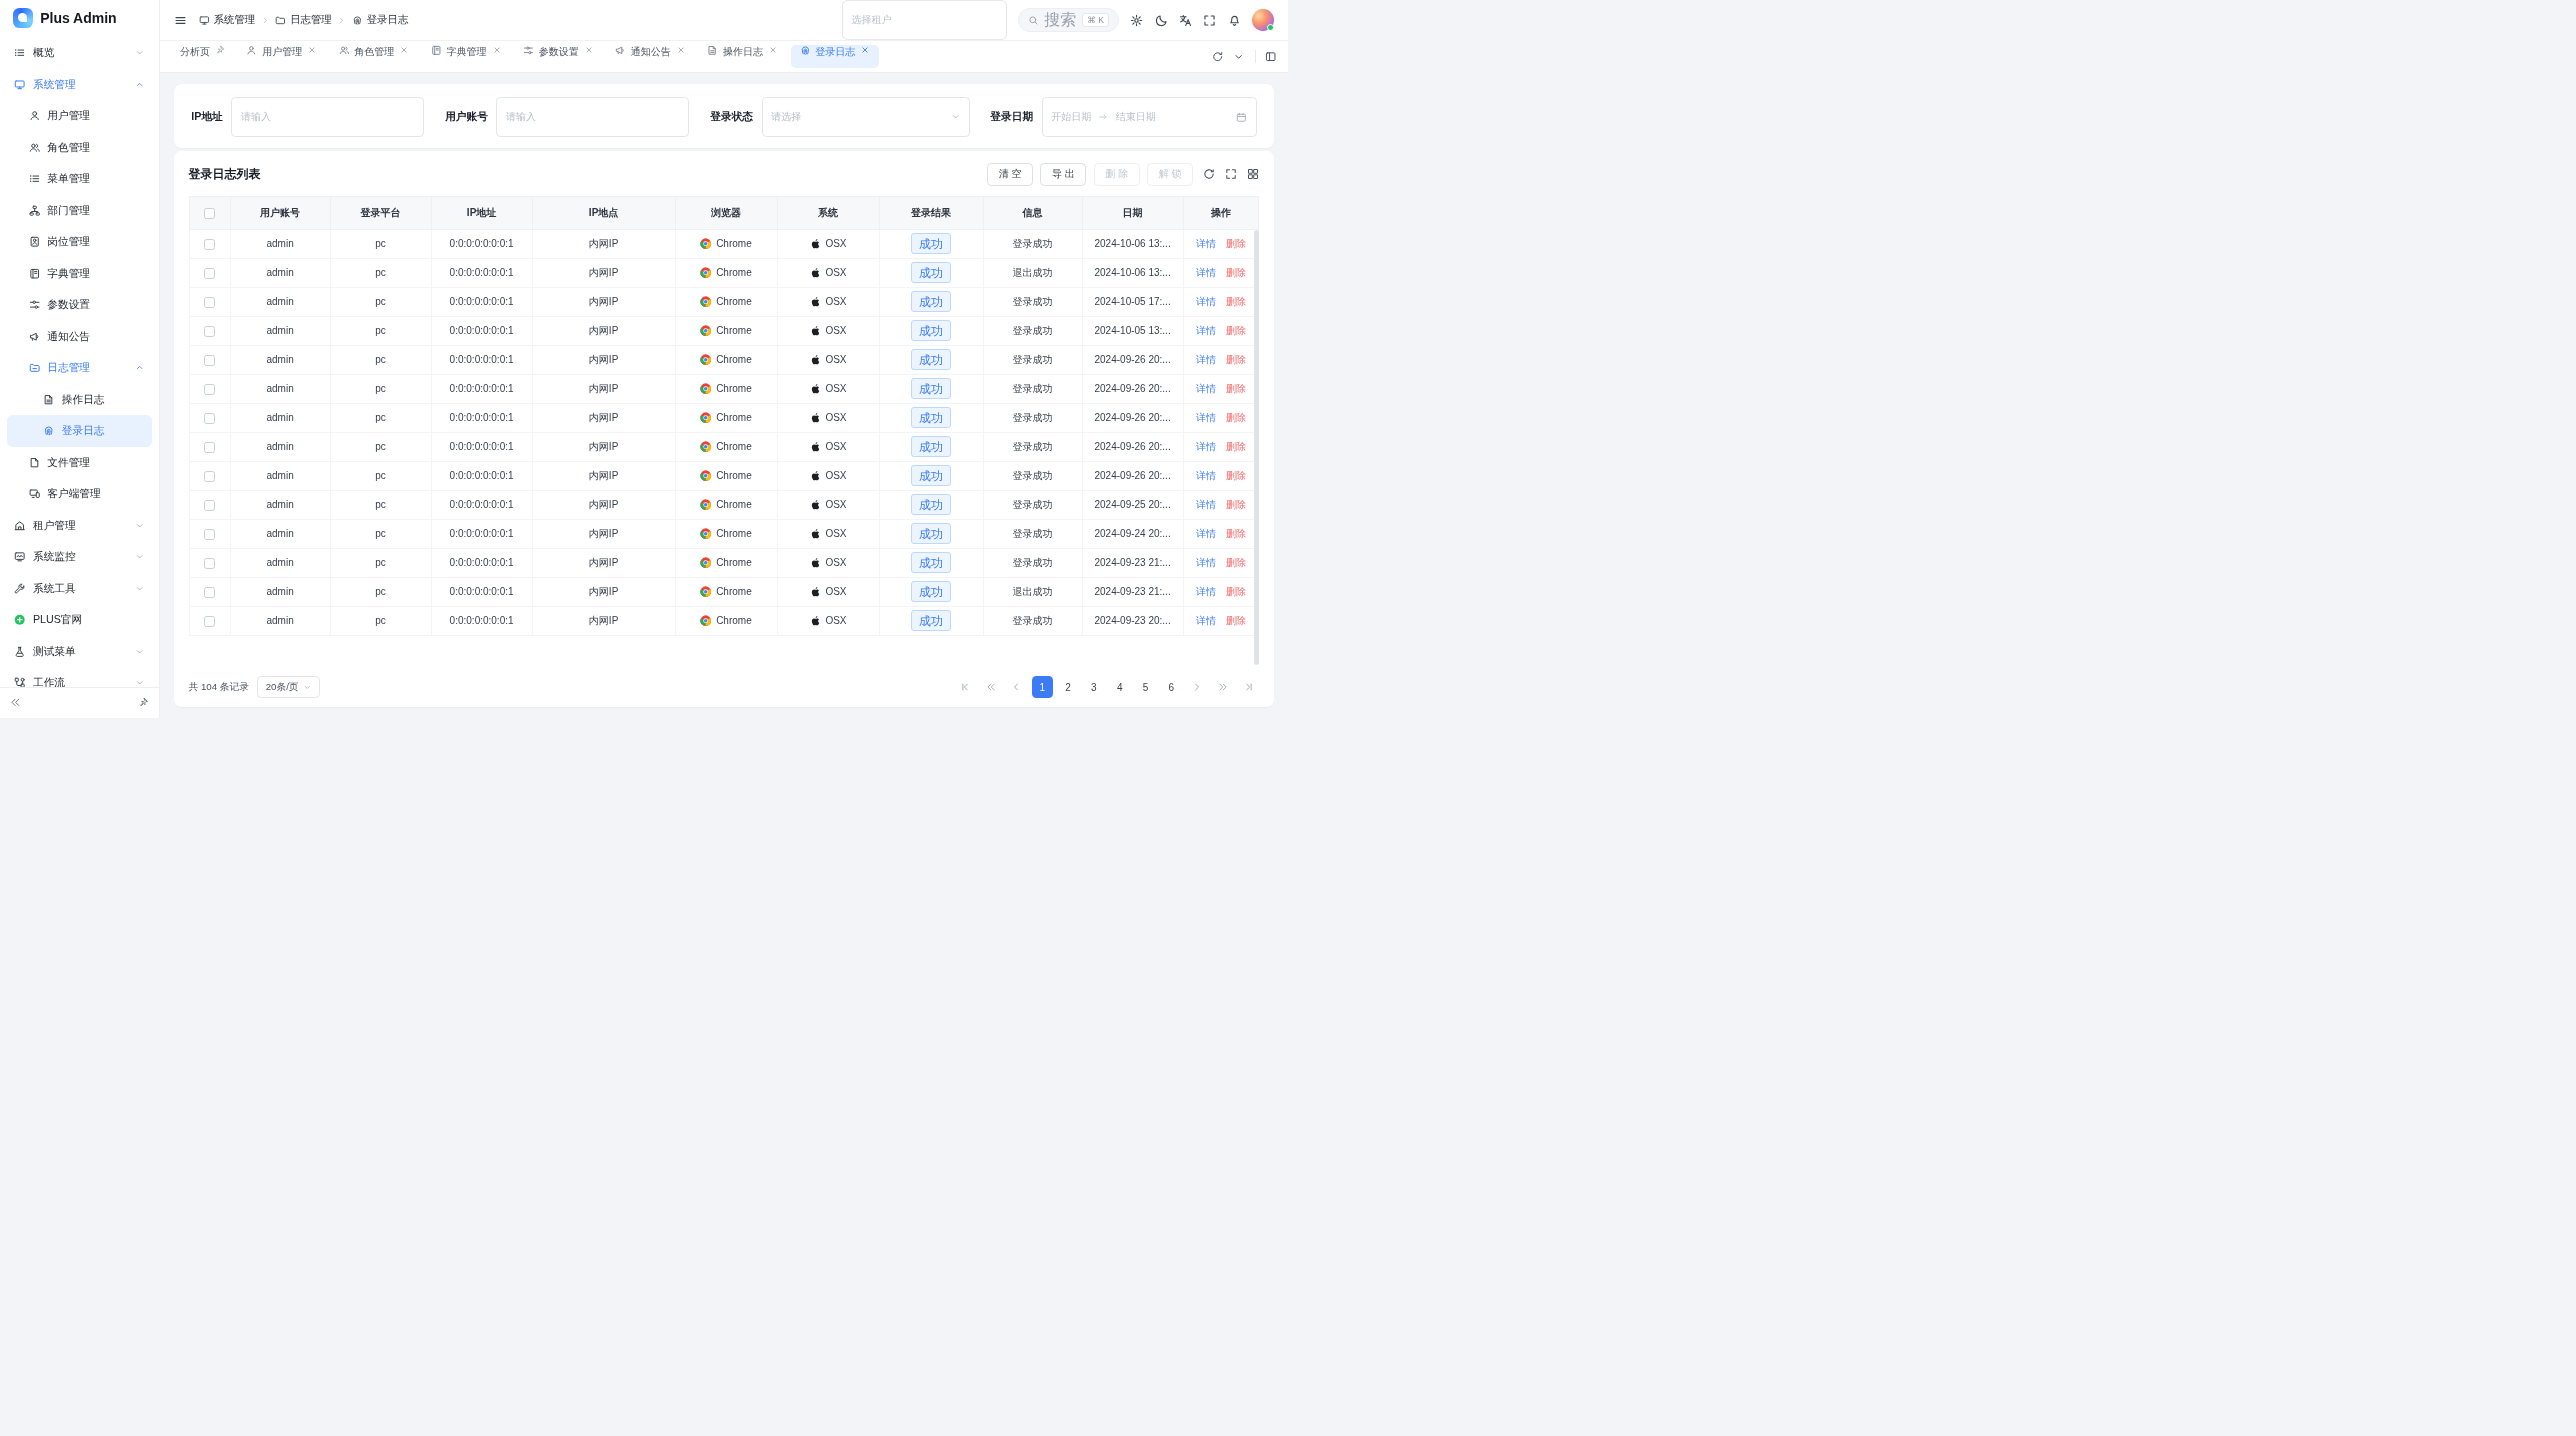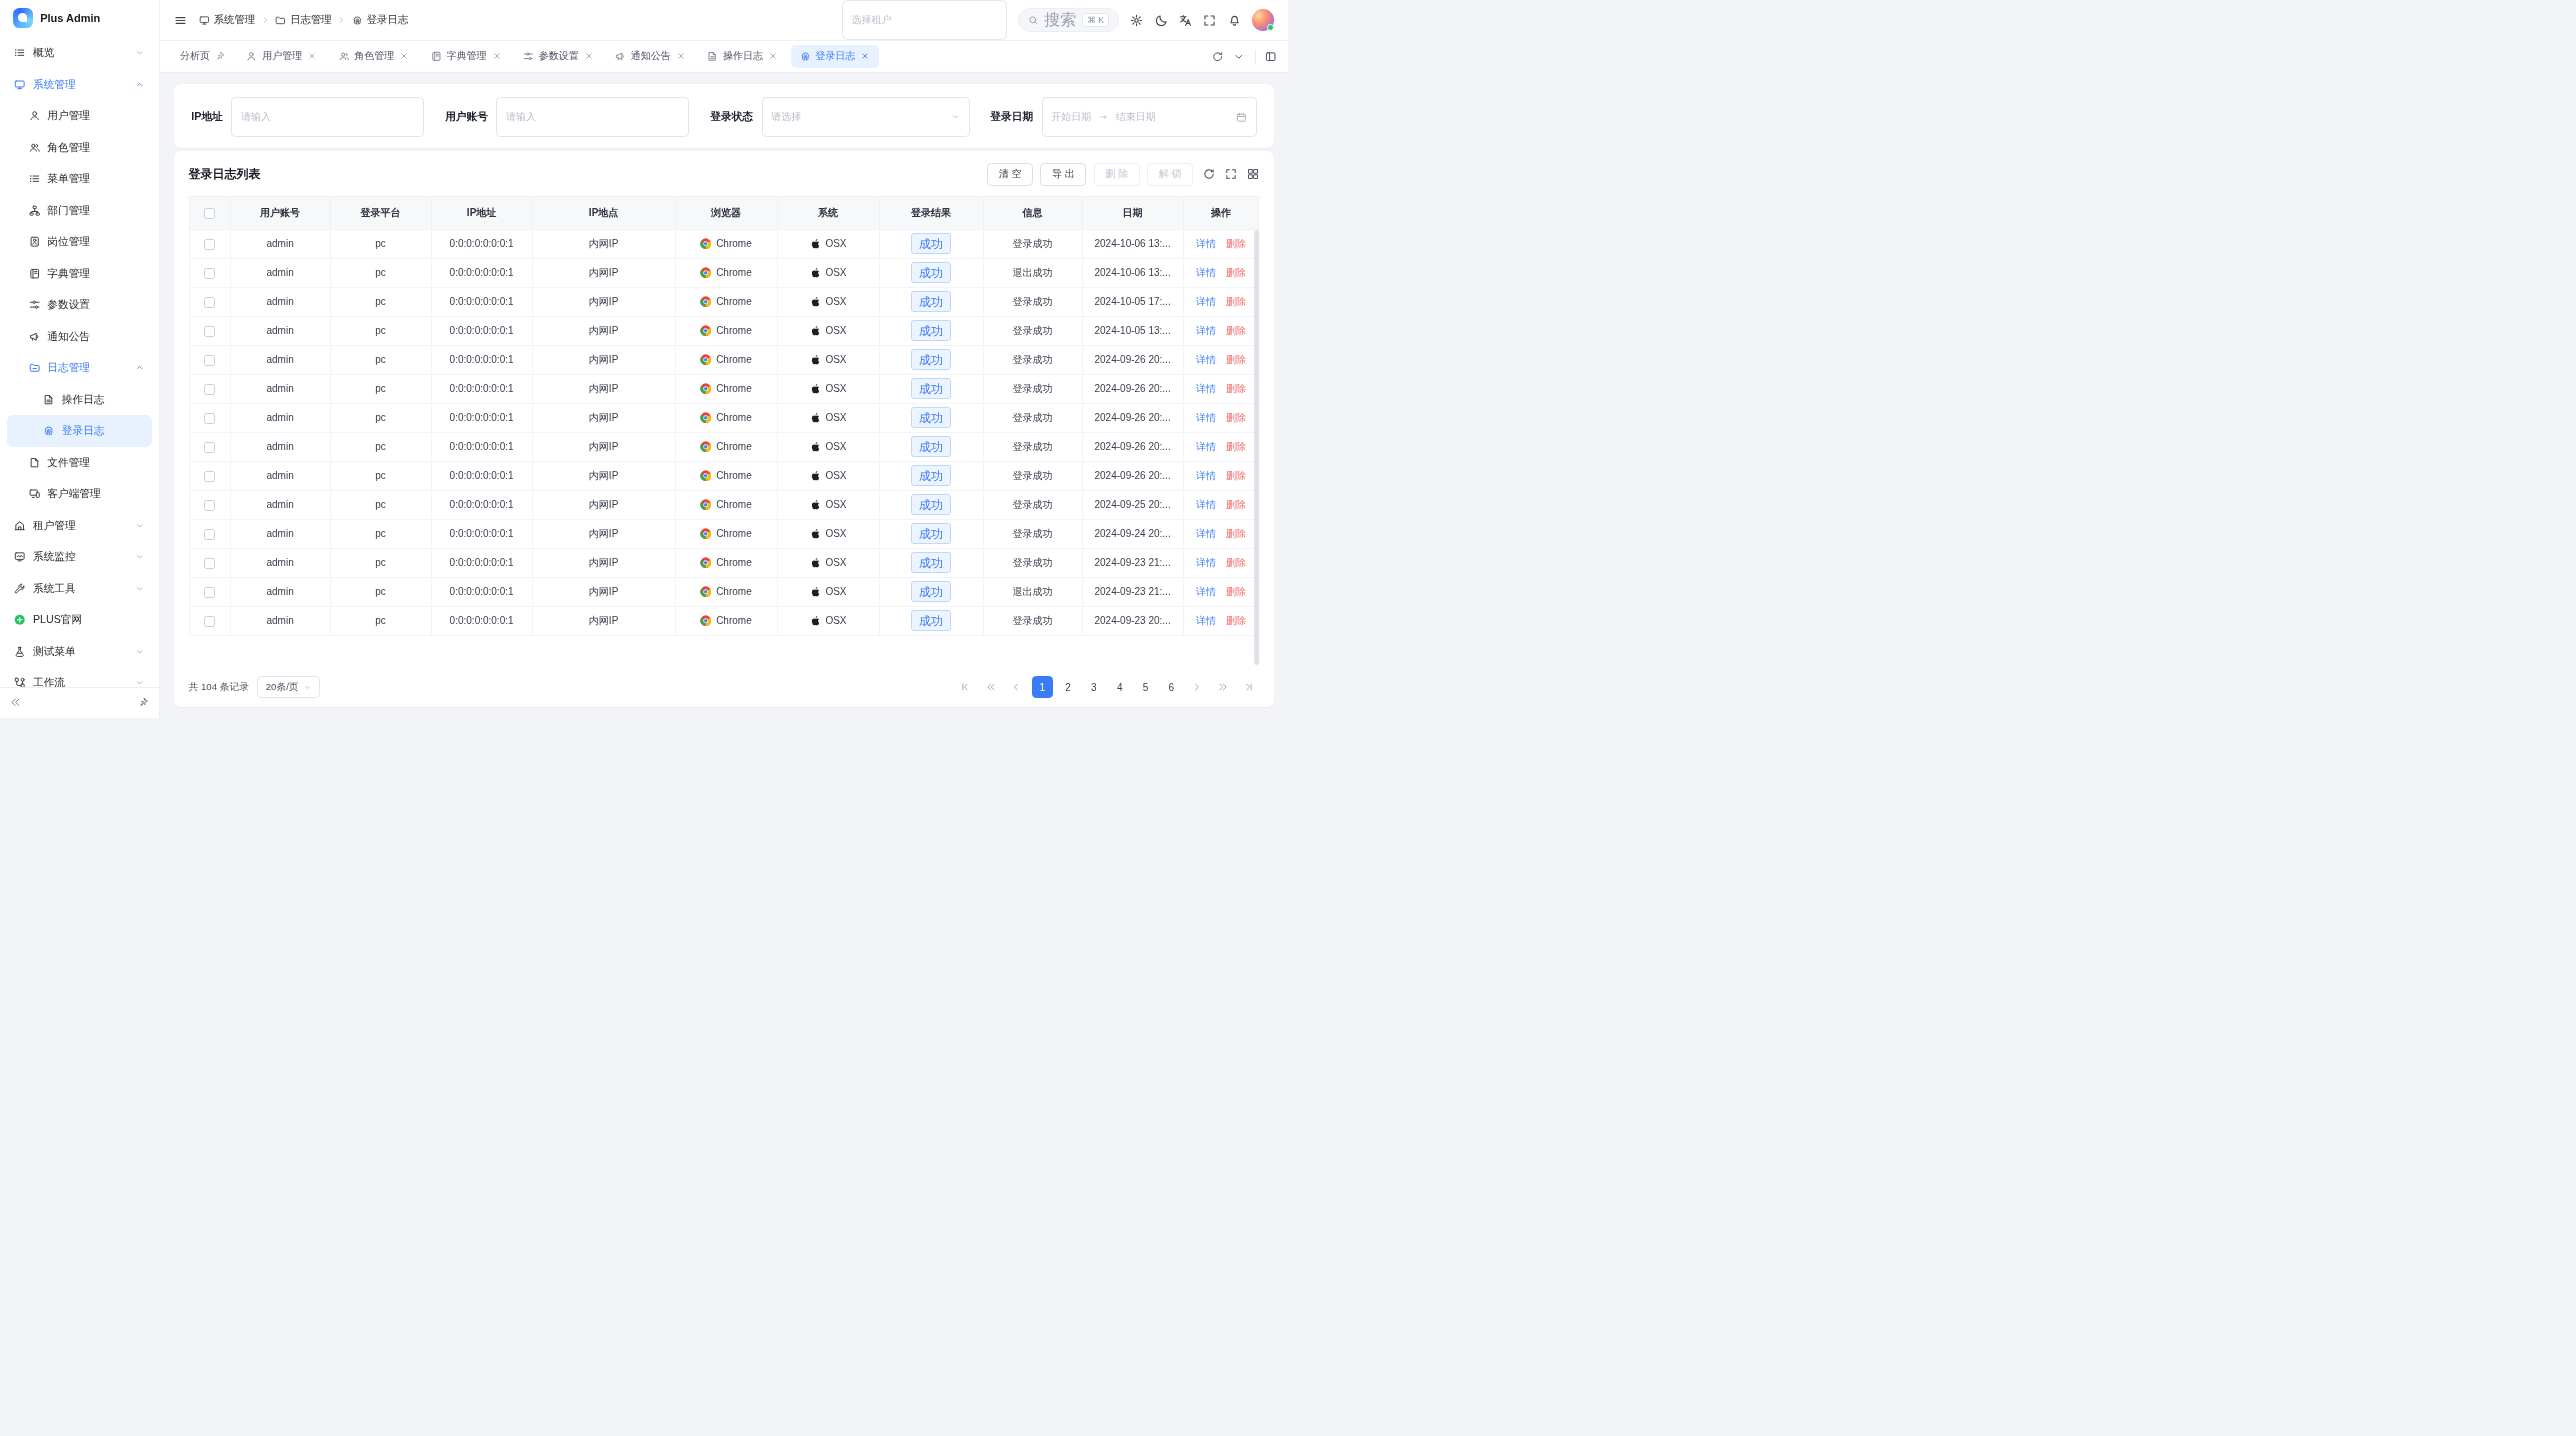--- a/index.html
+++ b/index.html
@@ -9,21 +9,21 @@
     font-size: 10px; color:#333; background:#f2f4f8;
   }
   .ico { display:inline-flex; width:11.4px; height:11.4px; flex:0 0 auto; }
   .ico svg { width:100%; height:100%; display:block; }
   .ico-18{width:13px;height:13px}.ico-17{width:12px;height:12px}.ico-16{width:11.4px;height:11.4px}
 
   .app { display:flex; width:1288px; height:718px; }
 
   
   .sidebar { flex:0 0 160px; background:#fff; border-right:0.7px solid #edeff3; display:flex; flex-direction:column; }
-  .logo { flex:0 0 36px; display:flex; align-items:center; gap:7.2px; padding:0 13px; font-size:11px; font-weight:700; color:#15181d; }
+  .logo { flex:0 0 36px; display:flex; align-items:center; gap:7.2px; padding:0 13px; font-size:14px; font-weight:700; color:#15181d; }
   .logo-mark { width:20px; height:20px; border-radius:6.4px; position:relative;
     background:conic-gradient(from 200deg,#58b2ff,#2f6bff 40%,#7dd3fc 75%,#58b2ff); }
   .logo-mark::after { content:''; position:absolute; left:5px; top:5px; width:9.3px; height:9.3px; background:#fff; border-radius:50% 50% 0 50%; }
   .nav { flex:1 1 auto; overflow:hidden; padding:1.4px 7.2px 0; }
   .nav-item { height:31.5px; display:flex; align-items:center; gap:7.2px; padding:0 7.2px; border-radius:5.7px; font-size:10.7px; color:#23272e; cursor:pointer; }
   .nav-item .ico { color:#3a404a; }
   .nav-item.d1 { padding-left:21.5px; }
   .nav-item.d2 { padding-left:36px; }
   .nav-item .lbl { flex:1; white-space:nowrap; overflow:hidden; }
   .nav-item .chev { width:9.3px; height:9.3px; color:#9aa1ab; }
@@ -48,21 +48,21 @@
   .searchpill { height:24px; border-radius:12px; background:#f5f6f9; border:0.7px solid #eceef2; display:flex; align-items:center; gap:5.7px; padding:0 8.6px; cursor:pointer; color:#9aa1ab; }
   .searchpill .ico { width:10.7px; height:10.7px; }
   .s-lbl { font-size:16px; color:#9aa1ab; }
   .kbd { font-size:8.6px; border:0.7px solid #e3e6ec; background:#fff; border-radius:2.9px; padding:0.7px 4.3px; color:#8a919c; white-space:nowrap; }
   .avatar { width:21.5px; height:21.5px; border-radius:50%; position:relative; cursor:pointer;
     background:radial-gradient(circle at 30% 30%, #ffd9a0, #f98f6d 40%, #b66dd6 72%, #5a8df0); }
   .avatar .dot { position:absolute; right:-0.7px; bottom:-0.7px; width:7.2px; height:7.2px; border-radius:50%; background:#22c55e; border:1.4px solid #fff; }
 
   .tabbar { flex:0 0 31.5px; background:#fff; border-bottom:0.7px solid #eceef2; display:flex; align-items:center; padding:0 11.4px; }
   .tabs { display:flex; align-items:center; gap:4.3px; }
-  .tab { display:flex; align-items:center; gap:5px; height:23px; padding:0 8.6px; border-radius:5px; font-size:10px; color:#4a5160; cursor:pointer; white-space:nowrap; }
+  .tab { display:flex; align-items:flex-start; gap:5px; height:23px; padding:0 8.6px; border-radius:5px; font-size:10px; color:#4a5160; cursor:pointer; white-space:nowrap; }
   .tab .ico { width:10.7px; height:10.7px; color:#7b828e; }
   .tab .x { width:10px; height:10px; color:#9aa1ab; }
   .tab.active { background:#e7f1ff; color:var(--accent,#3b7bf6); }
   .tab.active .ico, .tab.active .x { color:var(--accent,#3b7bf6); }
   .tabbar-right { margin-left:auto; display:flex; align-items:center; gap:10px; color:#4a5160; }
   .tb-sep { width:0.7px; height:13px; background:#e7e9ee; }
 
   .content { flex:1; min-height:0; display:flex; flex-direction:column; gap:3px; padding:11.4px 14.3px; }
   .card { background:#fff; border-radius:7.2px; box-shadow:0 0.7px 1.4px rgba(16,24,40,.04); }
 

